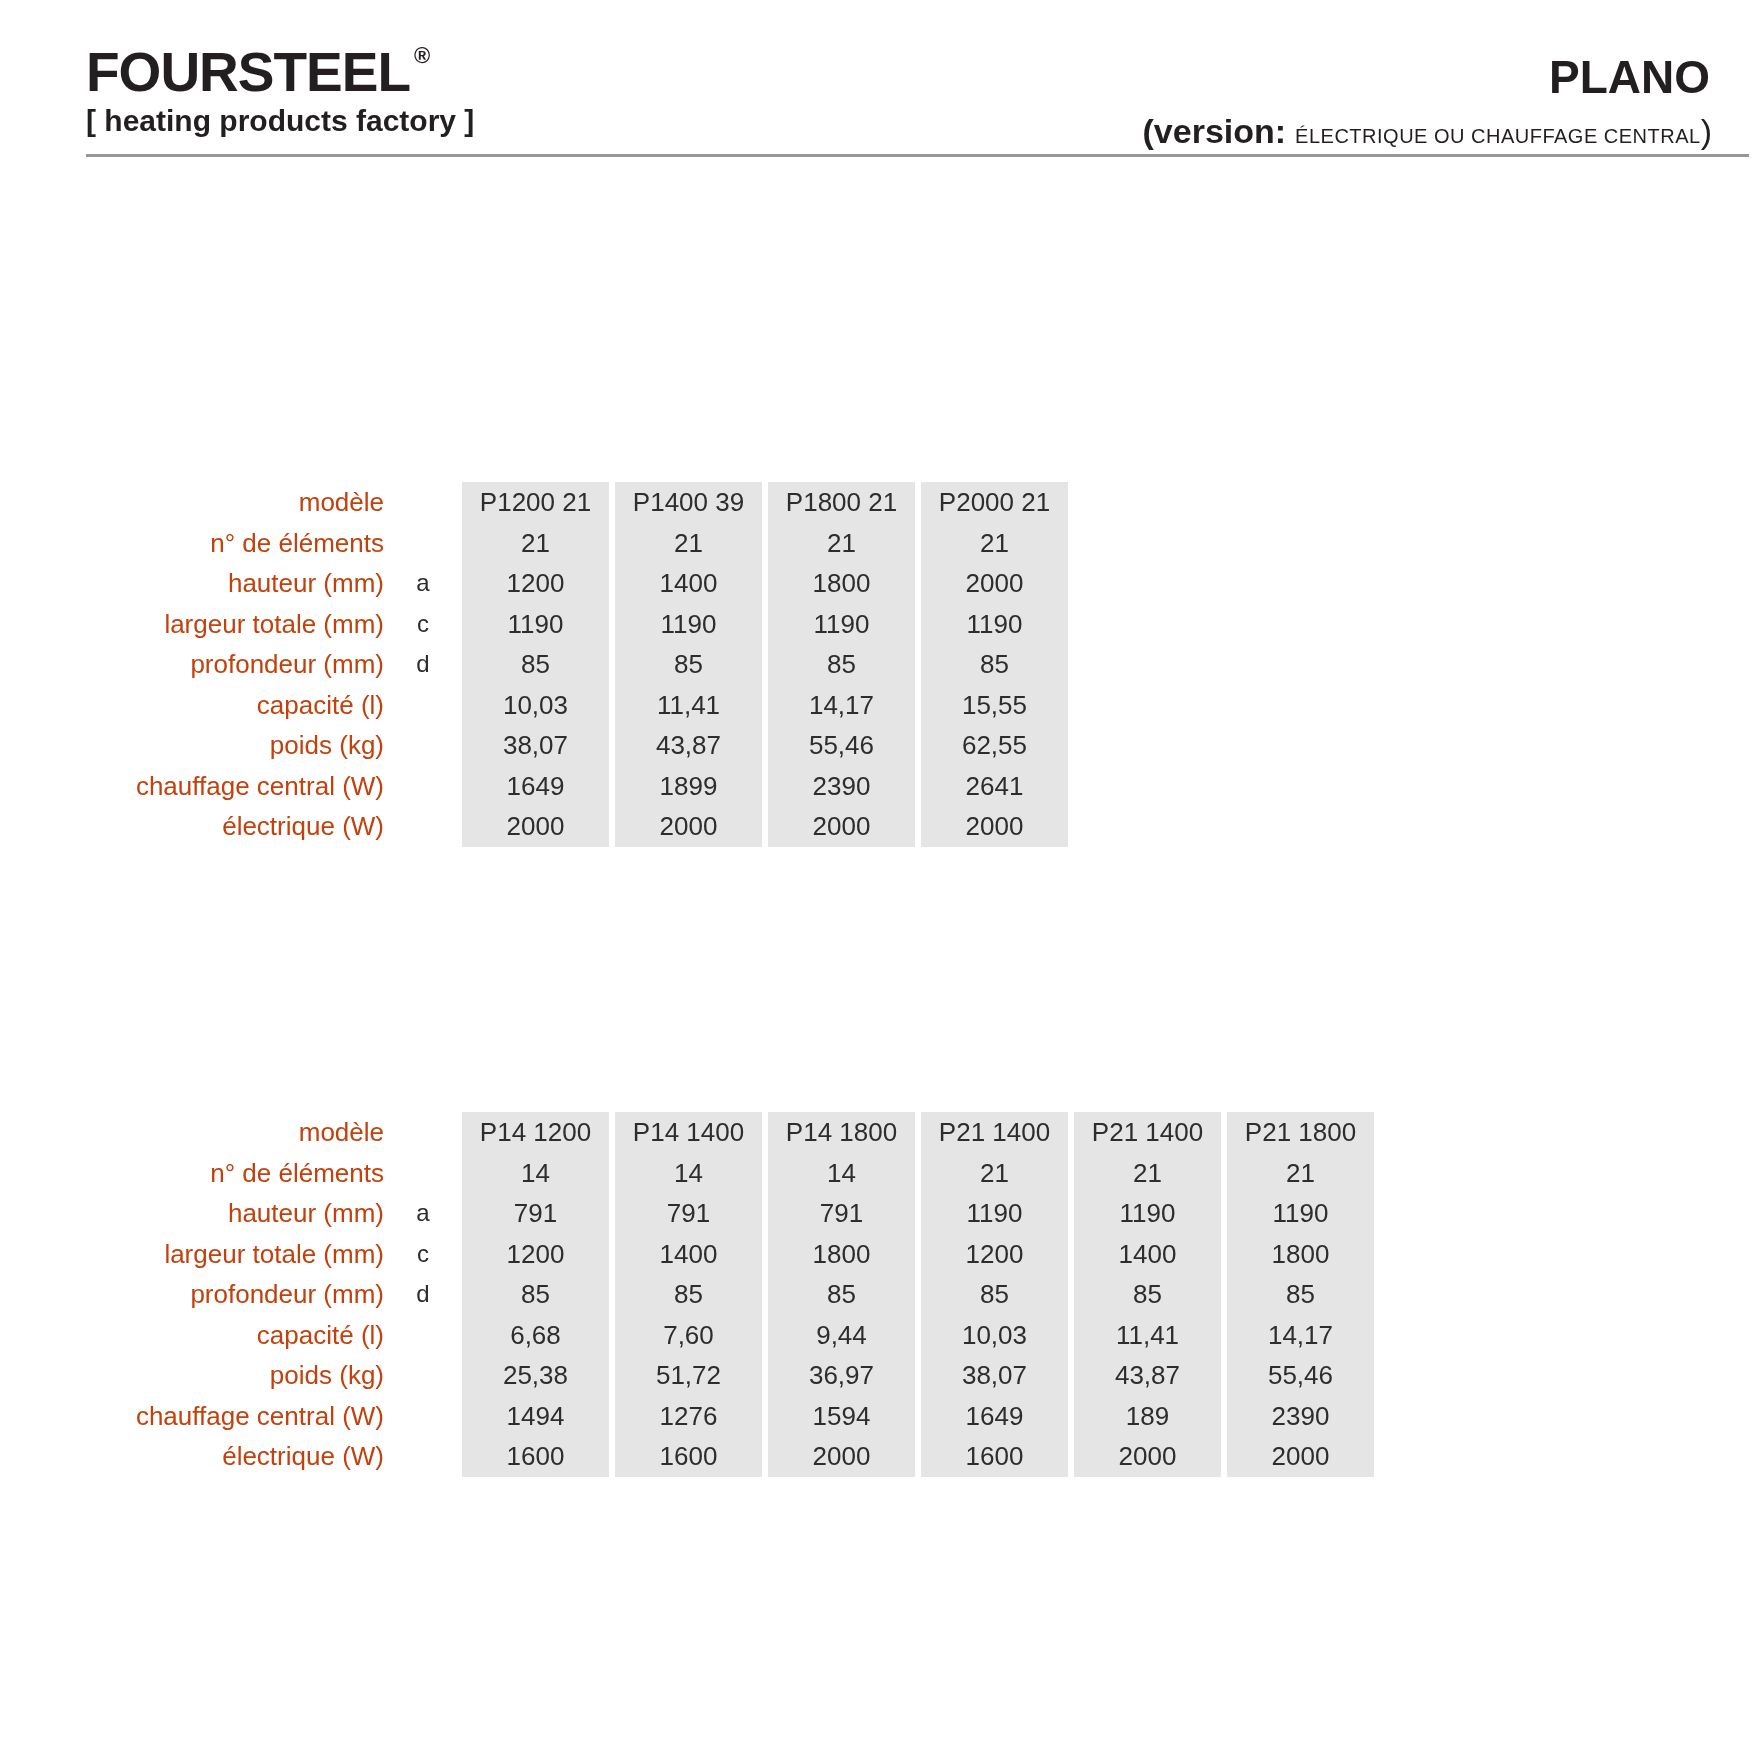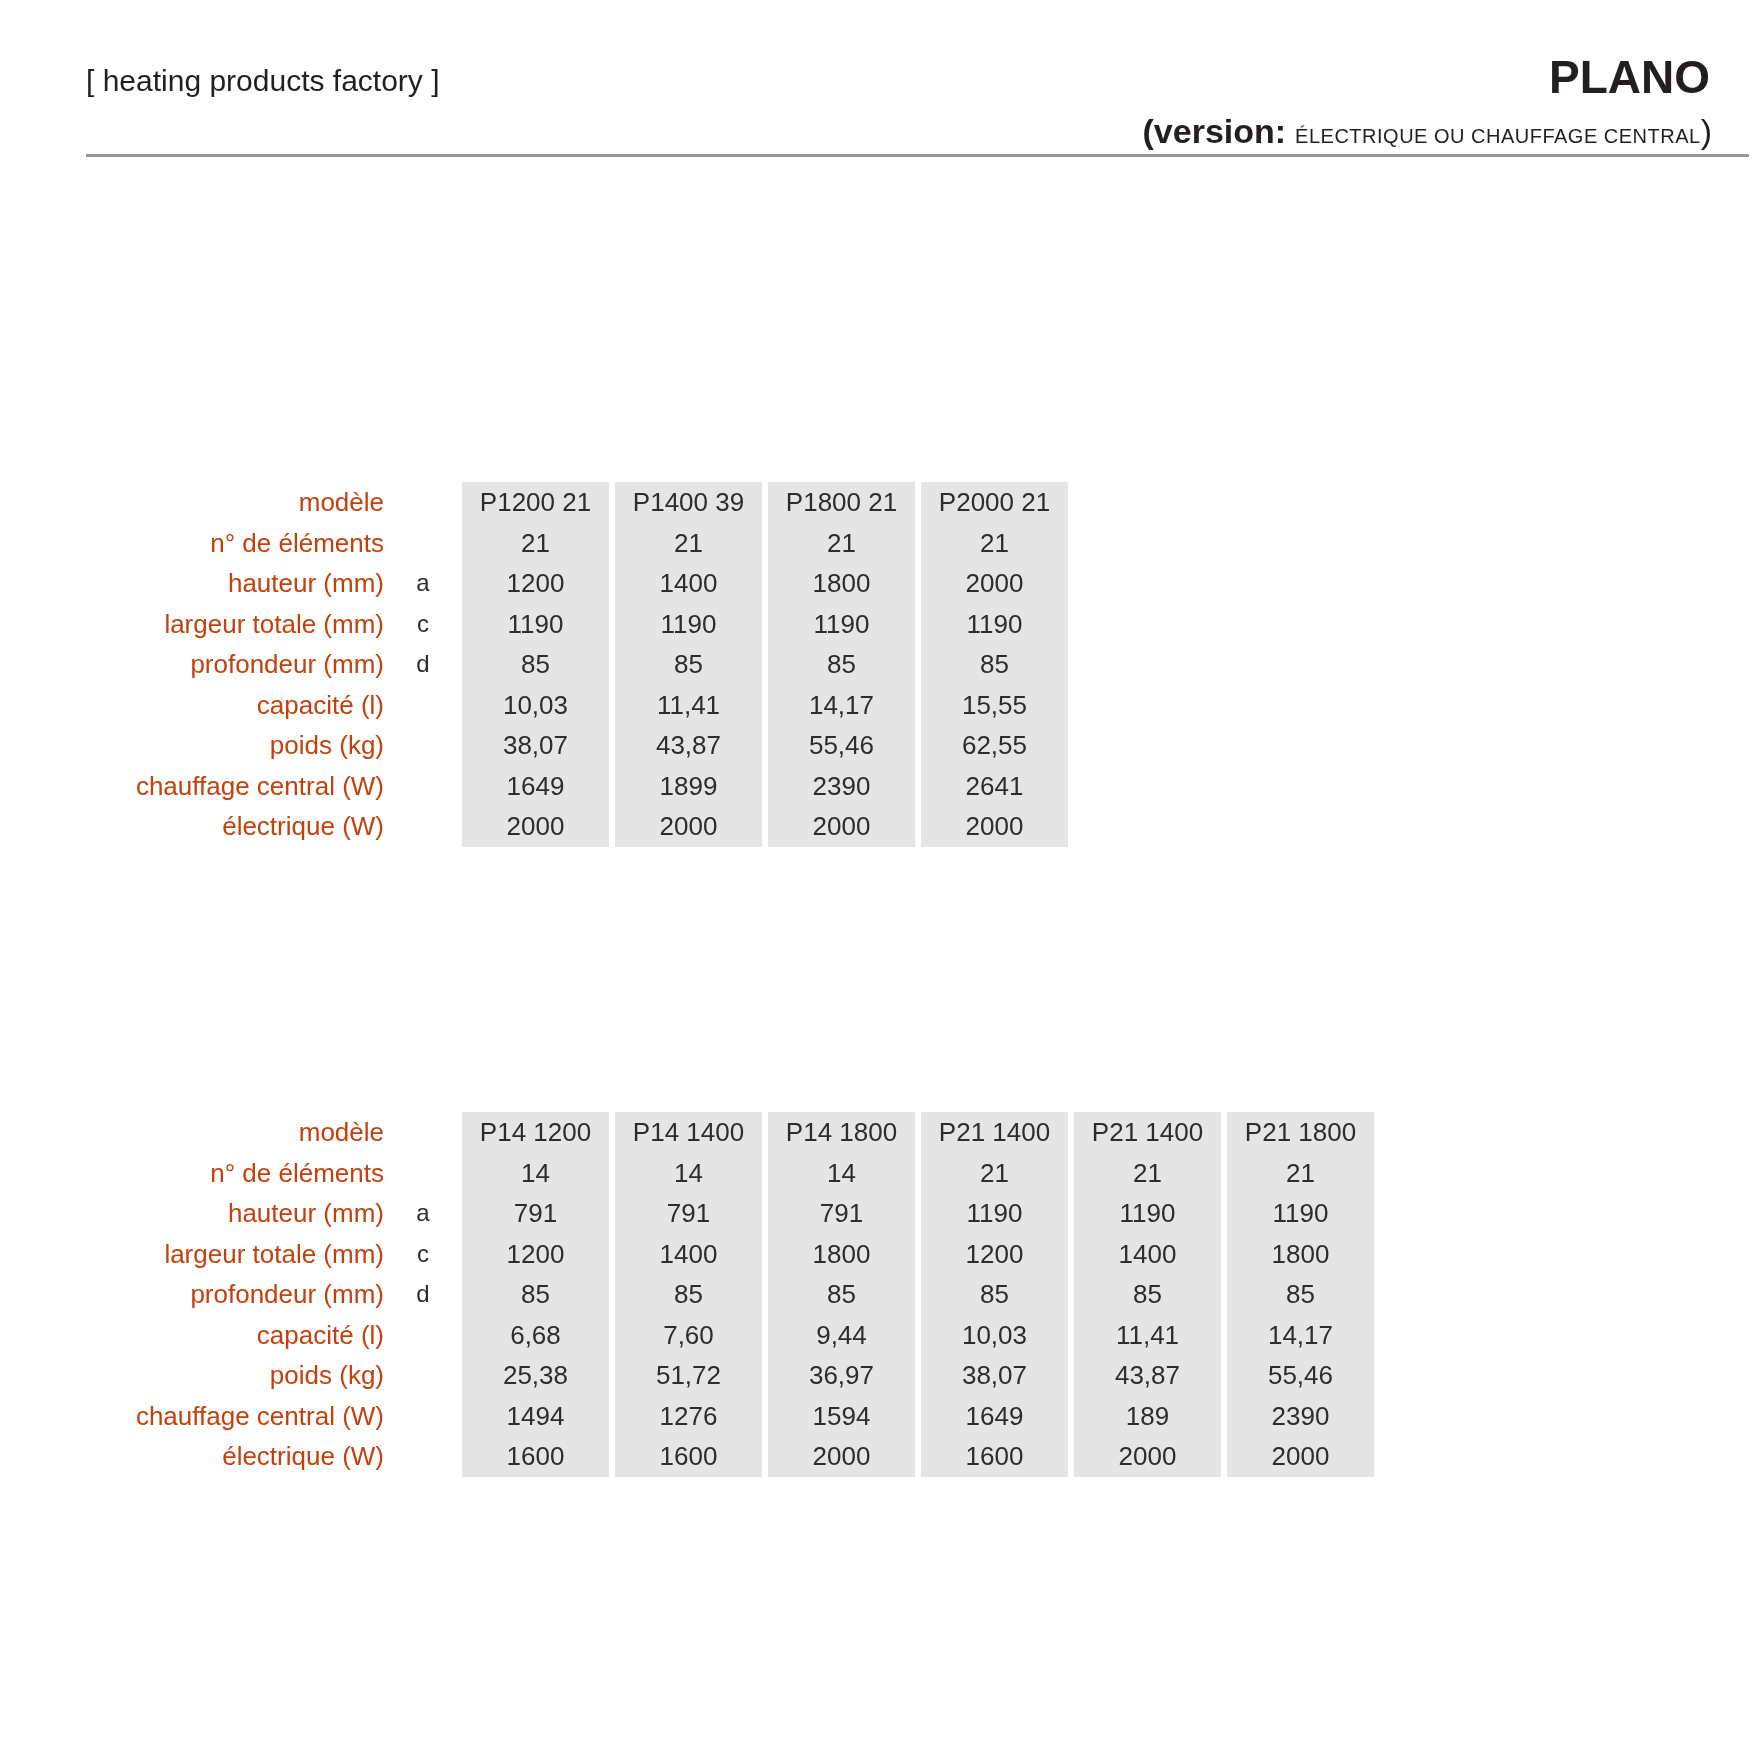--- a/index.html
+++ b/index.html
@@ -6,21 +6,21 @@
   body{
     width:1754px;height:1754px;position:relative;overflow:hidden;
     background:#ffffff;
     font-family:"Liberation Sans","DejaVu Sans",sans-serif;
     color:#222;
   }
   
   .logo{position:absolute;left:86px;top:44px;}
   .brand{font-size:55px;font-weight:700;letter-spacing:-1px;color:#231f20;line-height:1.05;}
   .brand sup{font-size:22px;font-weight:700;vertical-align:28px;letter-spacing:0;margin-left:4px;}
-  .brand-sub{font-size:30px;font-weight:400;color:#231f20;letter-spacing:0;margin-top:20px;}
+  .brand-sub{font-size:30px;font-weight:700;color:#231f20;letter-spacing:0;margin-top:2px;}
   .product-name{
     position:absolute;right:44px;top:52px;
     font-size:46px;font-weight:700;color:#231f20;text-align:right;line-height:1.1;
   }
   .product-version{
     position:absolute;right:42px;top:112px;height:44px;
     text-align:right;white-space:nowrap;color:#231f20;
   }
   .ver-pre,.ver-suf{font-size:34px;font-weight:400;}
   .ver-pre{margin-right:9px;font-weight:bold;}
@@ -42,20 +42,23 @@
   }
   .lab{justify-content:flex-end;text-align:center;color:#c2410c;}
   .letter{font-size:24px;color:#2d2d2d;}
   .data{background:#e5e5e5;}
 </style>
 </head>
 <body>
 
 <header>
   <div class="logo">
+    <div class="brand">
+      <span>FOURSTEEL</span><sup>®</sup>
+    </div>
     <div class="brand-sub">[ heating products factory ]</div>
   </div>
 
   <div class="product-name">PLANO</div>
 
   <div class="product-version">
     <span class="ver-pre">(version:</span><span class="ver-caps">ÉLECTRIQUE OU CHAUFFAGE CENTRAL</span><span class="ver-suf">)</span>
   </div>
 
   <div class="rule"></div>

